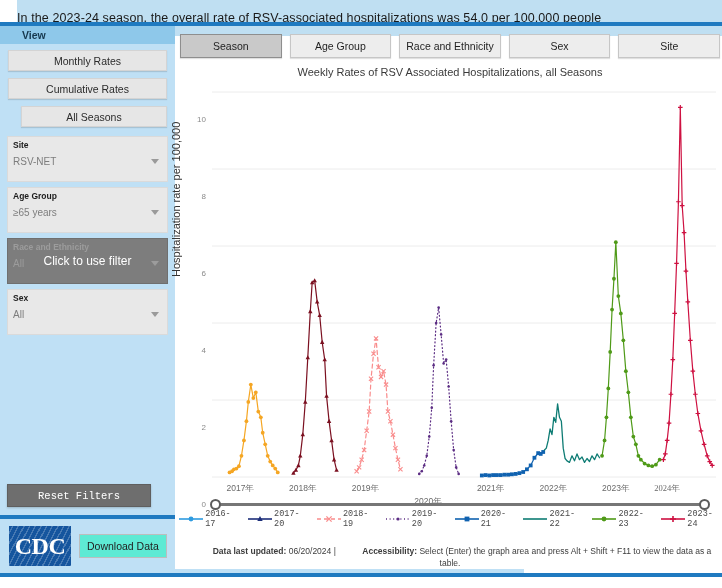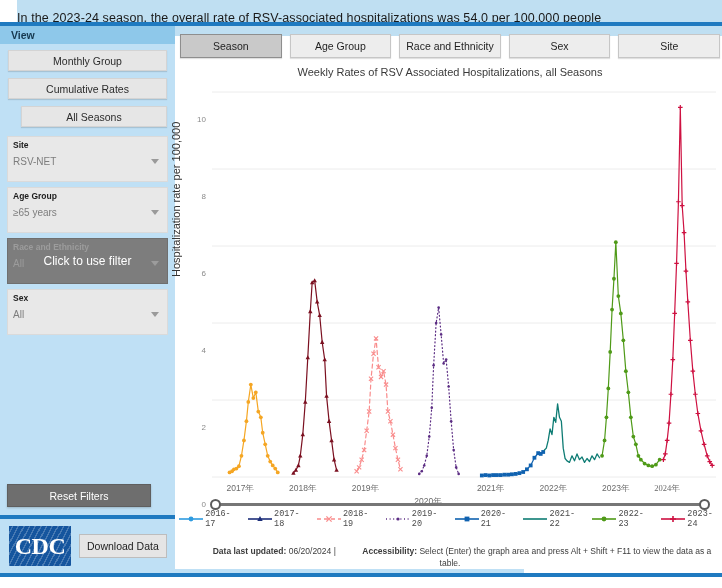--- a/index.html
+++ b/index.html
@@ -19,21 +19,21 @@
   }
   .banner-text{font-size:12.5px;color:#1a1a1a;letter-spacing:.1px;}
   .banner-rule{position:absolute;left:0;top:22px;width:722px;height:4px;background:#1f7ac0;}
 
   
   .sidebar{position:absolute;left:0;top:26px;width:175px;height:547px;background:#bfe0f5;}
   .side-head{
     width:175px;height:18px;background:#8ec8ea;
     display:flex;align-items:center;
   }
-  .side-head span{font-size:10.5px;font-weight:bold;color:#16384f;padding-left:11px;}
+  .side-head span{font-size:10.5px;font-weight:bold;color:#16384f;padding-left:22px;}
   .view-btns{padding:6px 8px 4px 8px;}
   .vbtn{
     display:flex;align-items:center;justify-content:center;
     height:19px;margin-bottom:7px;
     background:#e6e6e6;border:1px solid #d4d4d4;
     font-size:10.5px;color:#2b2b2b;
     box-shadow:0 1px 1px rgba(0,0,0,.13);
     cursor:pointer;
   }
   .vbtn:last-child{margin-bottom:0;margin-left:13px;}
@@ -60,21 +60,21 @@
   .fbox.disabled{background:#7d7d7d;border-color:#6f6f6f;}
   .fbox.disabled .flabel{color:#9c9c9c;}
   .fbox.disabled .fval{color:#9c9c9c;}
   .fbox.disabled .caret:before{border-top-color:#9c9c9c;}
   .overlay-msg{
     position:absolute;left:0;top:0;width:100%;height:100%;
     display:flex;align-items:center;justify-content:center;
     font-size:12px;color:#ffffff;
   }
 
-  .reset-wrap{position:absolute;left:7px;top:458px;width:144px;}
+  .reset-wrap{position:absolute;left:7px;top:458px;width:144px;font-family:Liberation Mono, monospace;}
   .reset-btn{
     height:21px;background:#6e6e6e;border:1px solid #5f5f5f;
     display:flex;align-items:center;justify-content:center;
     font-size:10.5px;color:#ffffff;cursor:pointer;
     box-shadow:0 1px 2px rgba(0,0,0,.2);
   }
   .side-rule{position:absolute;left:0;top:489px;width:175px;height:4px;background:#1f7ac0;}
 
   .logo-row{position:absolute;left:9px;top:500px;display:flex;align-items:center;}
   .cdc-logo{
@@ -85,21 +85,21 @@
     position:absolute;left:-20px;top:-10px;width:110px;height:70px;
     background:repeating-linear-gradient(118deg,
       rgba(255,255,255,.22) 0px, rgba(255,255,255,.22) 1.4px,
       rgba(0,0,0,0) 1.4px, rgba(0,0,0,0) 5px);
   }
   .cdc-logo .cdc-text{
     position:relative;color:#ffffff;font-size:24px;font-weight:bold;
     font-family:"Liberation Serif", serif;letter-spacing:-.5px;
   }
   .dl-btn{
-    margin-left:8px;background:#e5e5e5;border:1px solid #bdbdbd;
+    margin-left:8px;background:#5eead4;border:1px solid #bdbdbd;
     padding:5px 7px;font-size:10.5px;color:#222;cursor:pointer;
   }
   .side-bottom-rule{position:absolute;left:0;top:573px;width:722px;height:4px;background:#1f7ac0;}
   .side-bottom-thin{position:absolute;left:0;top:569px;width:524px;height:4px;background:#bfe0f5;}
 
   
   .tabs{position:absolute;left:180px;top:34px;width:540px;height:24px;display:flex;gap:8px;}
   .tab{
     flex:1;display:flex;align-items:center;justify-content:center;
     background:#ededed;border:1px solid #c6c6c6;
@@ -154,21 +154,21 @@
   <div class="banner">
     <div class="banner-text">In the 2023-24 season, the overall rate of RSV-associated hospitalizations was 54.0 per 100,000 people</div>
   </div>
   <div class="banner-rule"></div>
 
   <div class="sidebar">
     <div class="side-head">
       <span>View</span>
     </div>
     <div class="view-btns">
-      <div class="vbtn">Monthly Group</div>
+      <div class="vbtn">Monthly Rates</div>
       <div class="vbtn">Cumulative Rates</div>
       <div class="vbtn">All Seasons</div>
     </div>
 
 
     <div class="fbox">
       <div class="flabel">Site</div>
       <div class="fval">RSV-NET</div>
       <div class="caret"></div>
     </div>
@@ -686,21 +686,21 @@
           <line x1="1" y1="5" x2="25" y2="5" stroke="#2f9be0" stroke-width="1.6"></line>
           <circle cx="13" cy="5" r="2.4" fill="#2f9be0"></circle>
         </svg>
         <span class="lab">2016-17</span>
       </div>
       <div class="leg-item">
         <svg class="leg-sym" width="26" height="10">
           <line x1="1" y1="5" x2="25" y2="5" stroke="#1d2f7a" stroke-width="1.6"></line>
           <polygon points="13,2 10.3,7.1 15.7,7.1" fill="#1d2f7a"></polygon>
         </svg>
-        <span class="lab">2017-18</span>
+        <span class="lab">2017-20</span>
       </div>
       <div class="leg-item">
         <svg class="leg-sym" width="26" height="10">
           <line x1="1" y1="5" x2="25" y2="5" stroke="#f98c8c" stroke-width="1.6" stroke-dasharray="4,3"></line>
           <path d="M10.4,2.4L15.6,7.6M15.6,2.4L10.4,7.6" stroke="#f98c8c" stroke-width="1.3"></path>
         </svg>
         <span class="lab">2018-19</span>
       </div>
       <div class="leg-item">
         <svg class="leg-sym" width="26" height="10">

